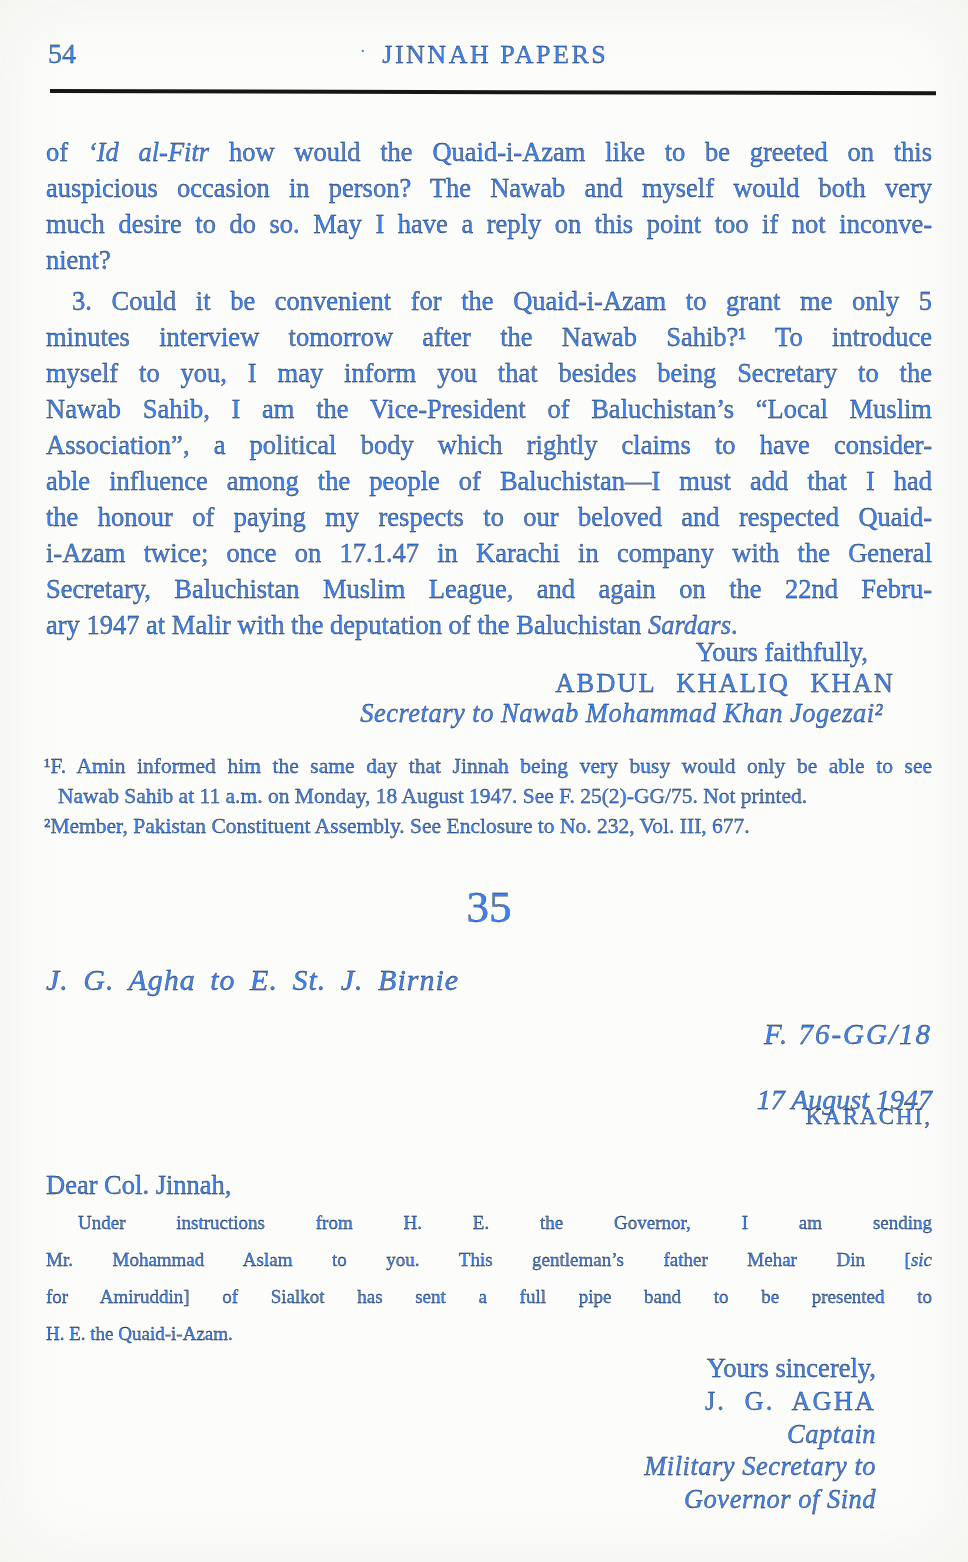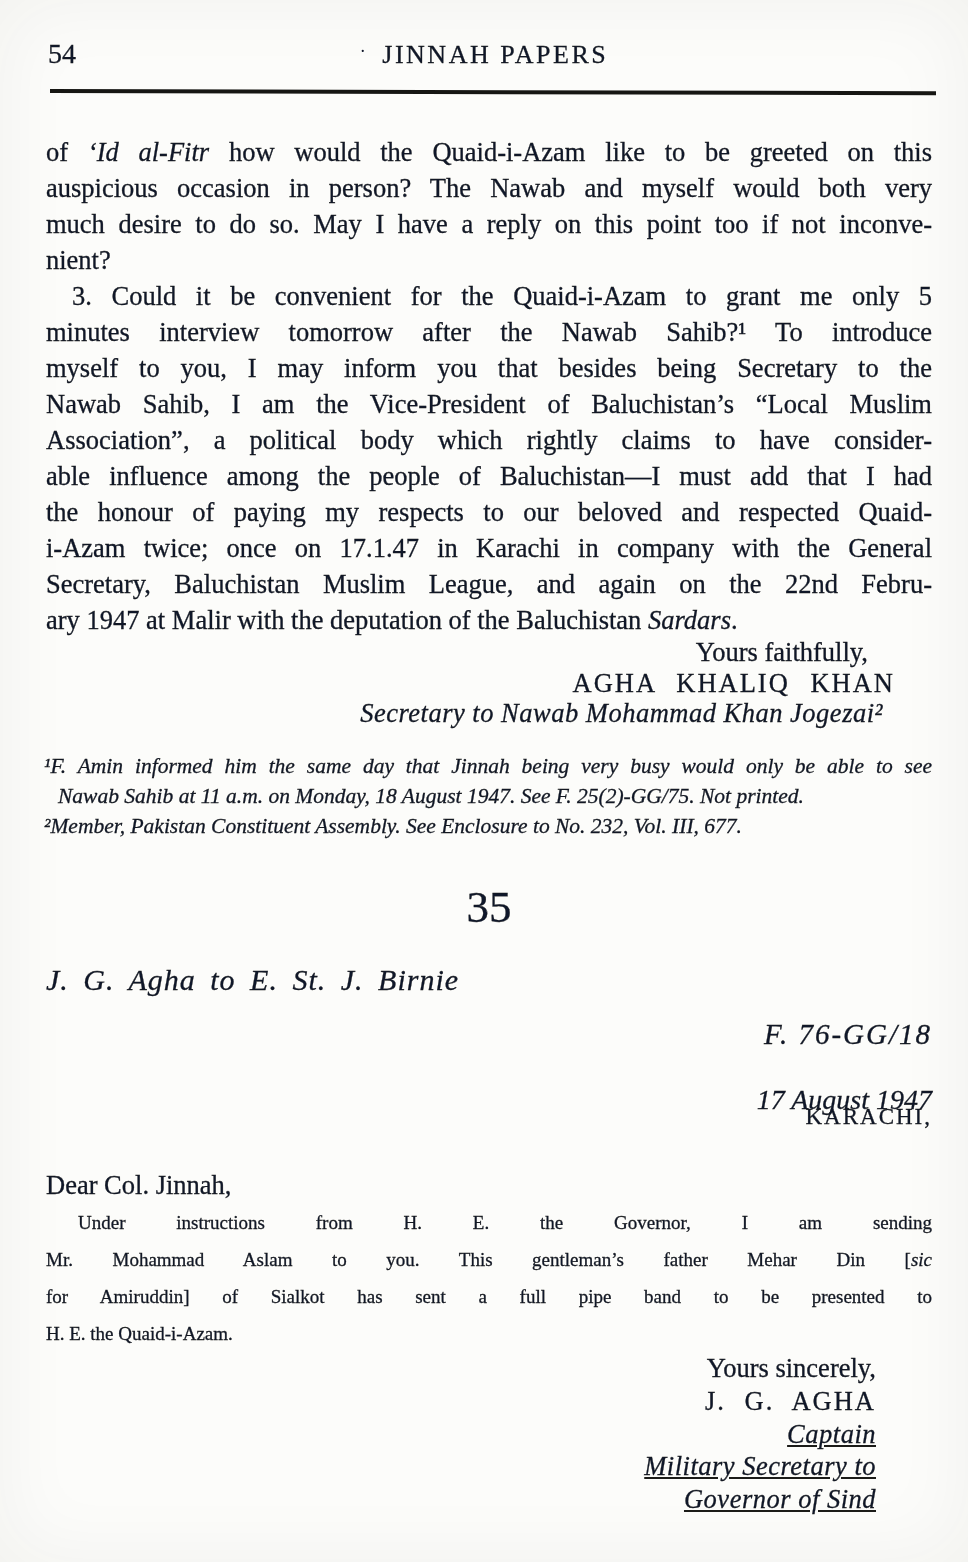--- a/index.html
+++ b/index.html
@@ -3,58 +3,58 @@
 <meta charset="utf-8">
 <style>
   html,body{margin:0;padding:0;background:#e8e8e4;}
   .page{
     position:relative;
     width:968px;height:1562px;
     margin:0 auto;
     background:#fcfcfa;
     box-shadow:inset 0 0 80px rgba(40,35,25,0.05);
     font-family:"Liberation Serif","DejaVu Serif",serif;
-    color:#0f172a;
+    color:#3b82f6;
     -webkit-text-stroke:0.3px #1b1b18;
     overflow:hidden;
   }
   .abs{position:absolute;}
   
   .page-number{left:48px;top:38px;font-size:28px;}
   .running-title{left:0;right:0;top:40px;text-align:center;font-size:26px;letter-spacing:2.5px;}
   .speck{font-size:18px;vertical-align:6px;margin-right:14px;-webkit-text-stroke:0;}
   .header-rule{left:50px;top:89px;width:886px;height:3.5px;background:#161613;transform:rotate(0.15deg);transform-origin:left center;}
   
   .bodyblock{left:46px;top:134px;width:886px;font-size:26.5px;line-height:36px;}
   .j{text-align:justify;text-align-last:justify;}
   .lastline{text-align:left;}
-  .para2{}
+  .para2{margin-top:5px;}
   .indent1{text-indent:26px;}
   .indent2{text-indent:32px;}
   
   .sig1{top:637px;right:73px;text-align:right;font-size:26.5px;line-height:30.5px;}
   .sig1 .valediction{margin-right:27px;}
   .sig1 .signame{letter-spacing:2px;word-spacing:12px;}
   .sig1 .sigtitle{font-style:italic;margin-right:12px;letter-spacing:0.5px;}
   
-  .footnotes{left:44px;top:751px;width:888px;font-size:21.5px;line-height:30px;font-style:italic;}
+  .footnotes{left:44px;top:751px;width:888px;font-size:21.5px;line-height:30px;}
   .fn-cont{padding-left:14px;}
   
   .doc-number{left:46px;top:881px;width:886px;text-align:center;font-size:45px;}
   .doc-heading{left:46px;top:963px;width:886px;text-align:left;font-size:30px;font-style:italic;letter-spacing:1px;word-spacing:6px;}
   .doc-fileref{left:46px;top:1018px;width:886px;text-align:right;font-size:29px;font-style:italic;letter-spacing:2px;}
   
   .dateline-place{right:36px;top:1104px;font-size:23px;letter-spacing:2px;}
   .dateline-date{right:36px;top:1084px;font-size:28px;font-style:italic;}
   .salutation{left:46px;top:1170px;font-size:26.5px;}
   .body2{left:46px;top:1204px;width:886px;font-size:19px;line-height:37px;}
   
   .sig2{top:1352px;right:92px;text-align:right;font-size:26.5px;line-height:32.8px;}
   .sig2 .signame{letter-spacing:2px;word-spacing:10px;}
-  .sig2 .it{font-style:italic;letter-spacing:0.5px;text-decoration:underline;}
+  .sig2 .it{font-style:italic;letter-spacing:0.5px;}
   em{font-style:italic;}
 </style>
 </head>
 <body>
 
 <div class="page">
 
   <div class="abs page-number">54</div>
   <div class="abs running-title"><span class="speck">·</span><span>JINNAH PAPERS</span></div>
   <div class="abs header-rule"></div>
@@ -75,21 +75,21 @@
       <div class="j">able influence among the people of Baluchistan—I must add that I had</div>
       <div class="j">the honour of paying my respects to our beloved and respected Quaid-</div>
       <div class="j">i-Azam twice; once on 17.1.47 in Karachi in company with the General</div>
       <div class="j">Secretary, Baluchistan Muslim League, and again on the 22nd Febru-</div>
       <div class="lastline"><span>ary 1947 at Malir with the deputation of the Baluchistan </span><em>Sardars</em><span>.</span></div>
     </div>
   </div>
 
   <div class="abs sig1">
     <div class="valediction">Yours faithfully,</div>
-    <div class="signame">AGHA KHALIQ KHAN</div>
+    <div class="signame">ABDUL KHALIQ KHAN</div>
     <div class="sigtitle">Secretary to Nawab Mohammad Khan Jogezai²</div>
   </div>
 
   <div class="abs footnotes">
     <div class="j">¹F. Amin informed him the same day that Jinnah being very busy would only be able to see</div>
     <div class="fn-cont">Nawab Sahib at 11 a.m. on Monday, 18 August 1947. See F. 25(2)-GG/75. Not printed.</div>
     <div>²Member, Pakistan Constituent Assembly. See Enclosure to No. 232, Vol. III, 677.</div>
   </div>
 
   <div class="abs doc-number">35</div>

